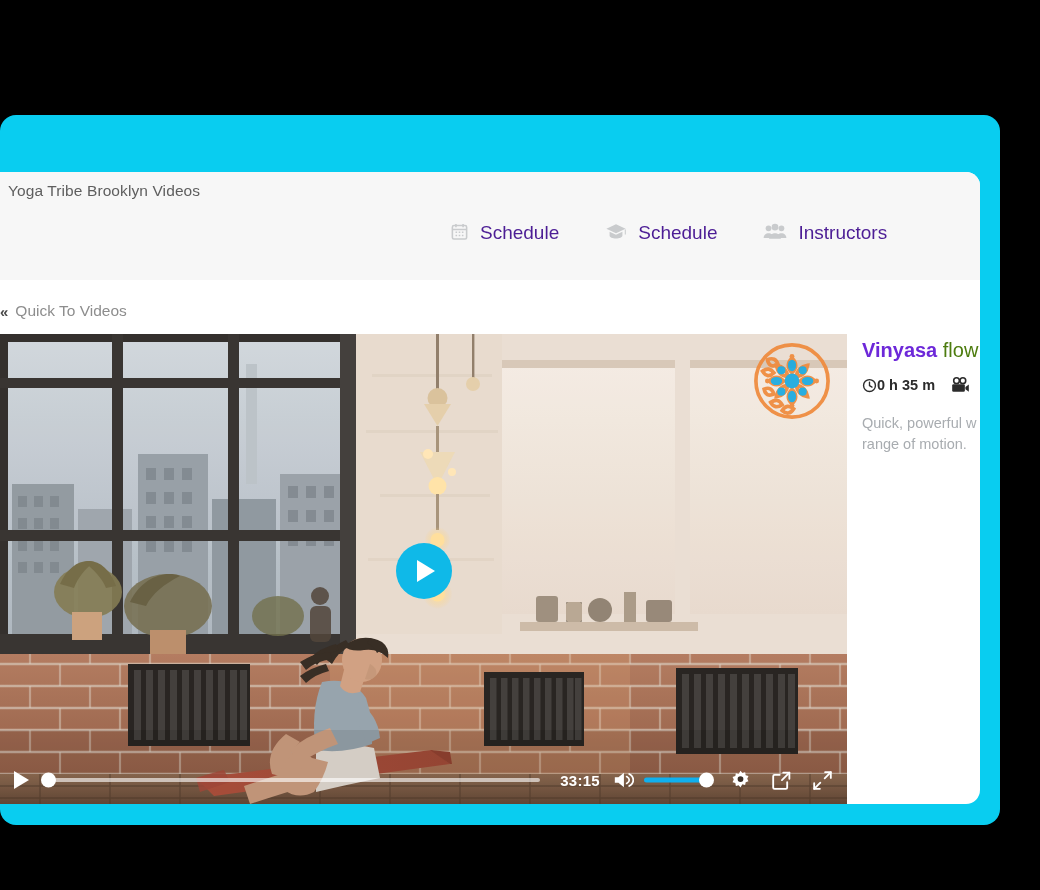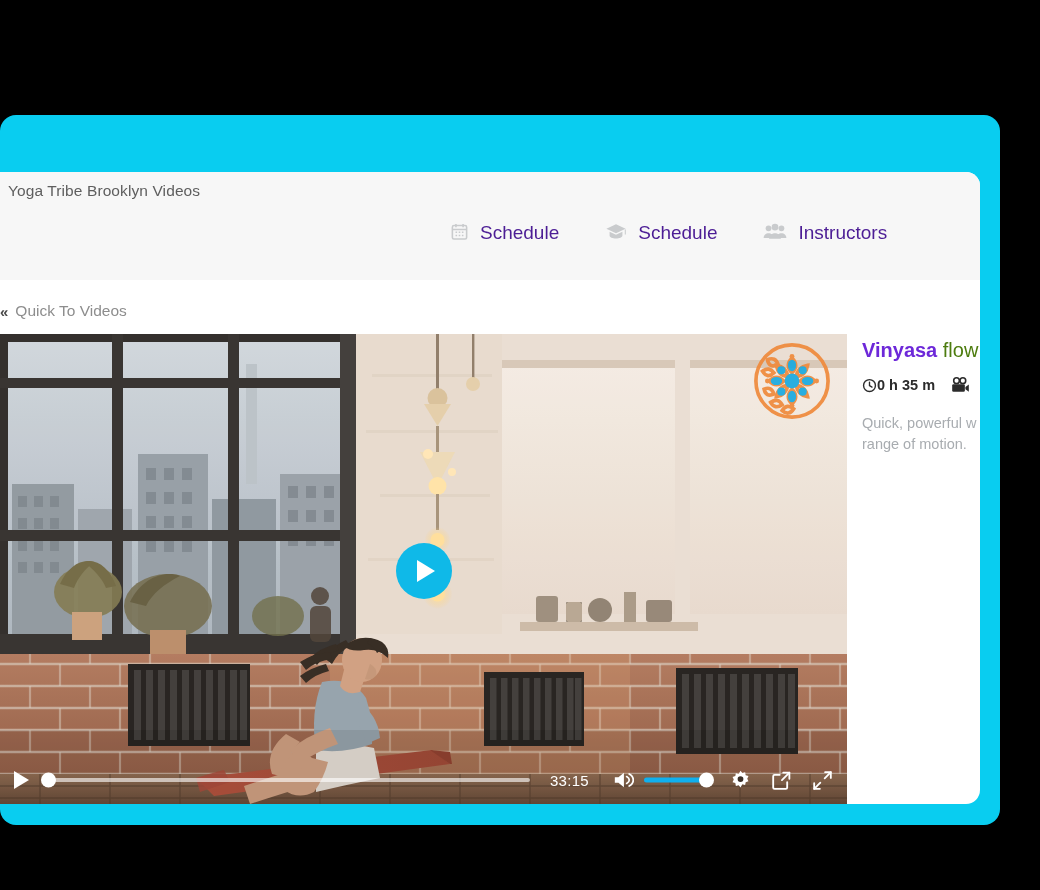--- a/index.html
+++ b/index.html
@@ -165,21 +165,22 @@
     transform: translate(-2px,-50%);
     width: 15px; height: 15px;
     border-radius: 50%;
     background: #ffffff;
   }
   #time-label {
     color: #ffffff;
     font-size: 15px;
     letter-spacing: .3px;
     flex: 0 0 auto;
-    margin: 0 13px 0 10px;
+    margin: 0 2px 0 10px;
+    font-weight: bold;
   }
   .ctrl-icon {
     flex: 0 0 auto;
     color: #ffffff;
     display: flex;
     align-items: center;
     justify-content: center;
     cursor: pointer;
   }
   .ctrl-icon svg { display: block; }

